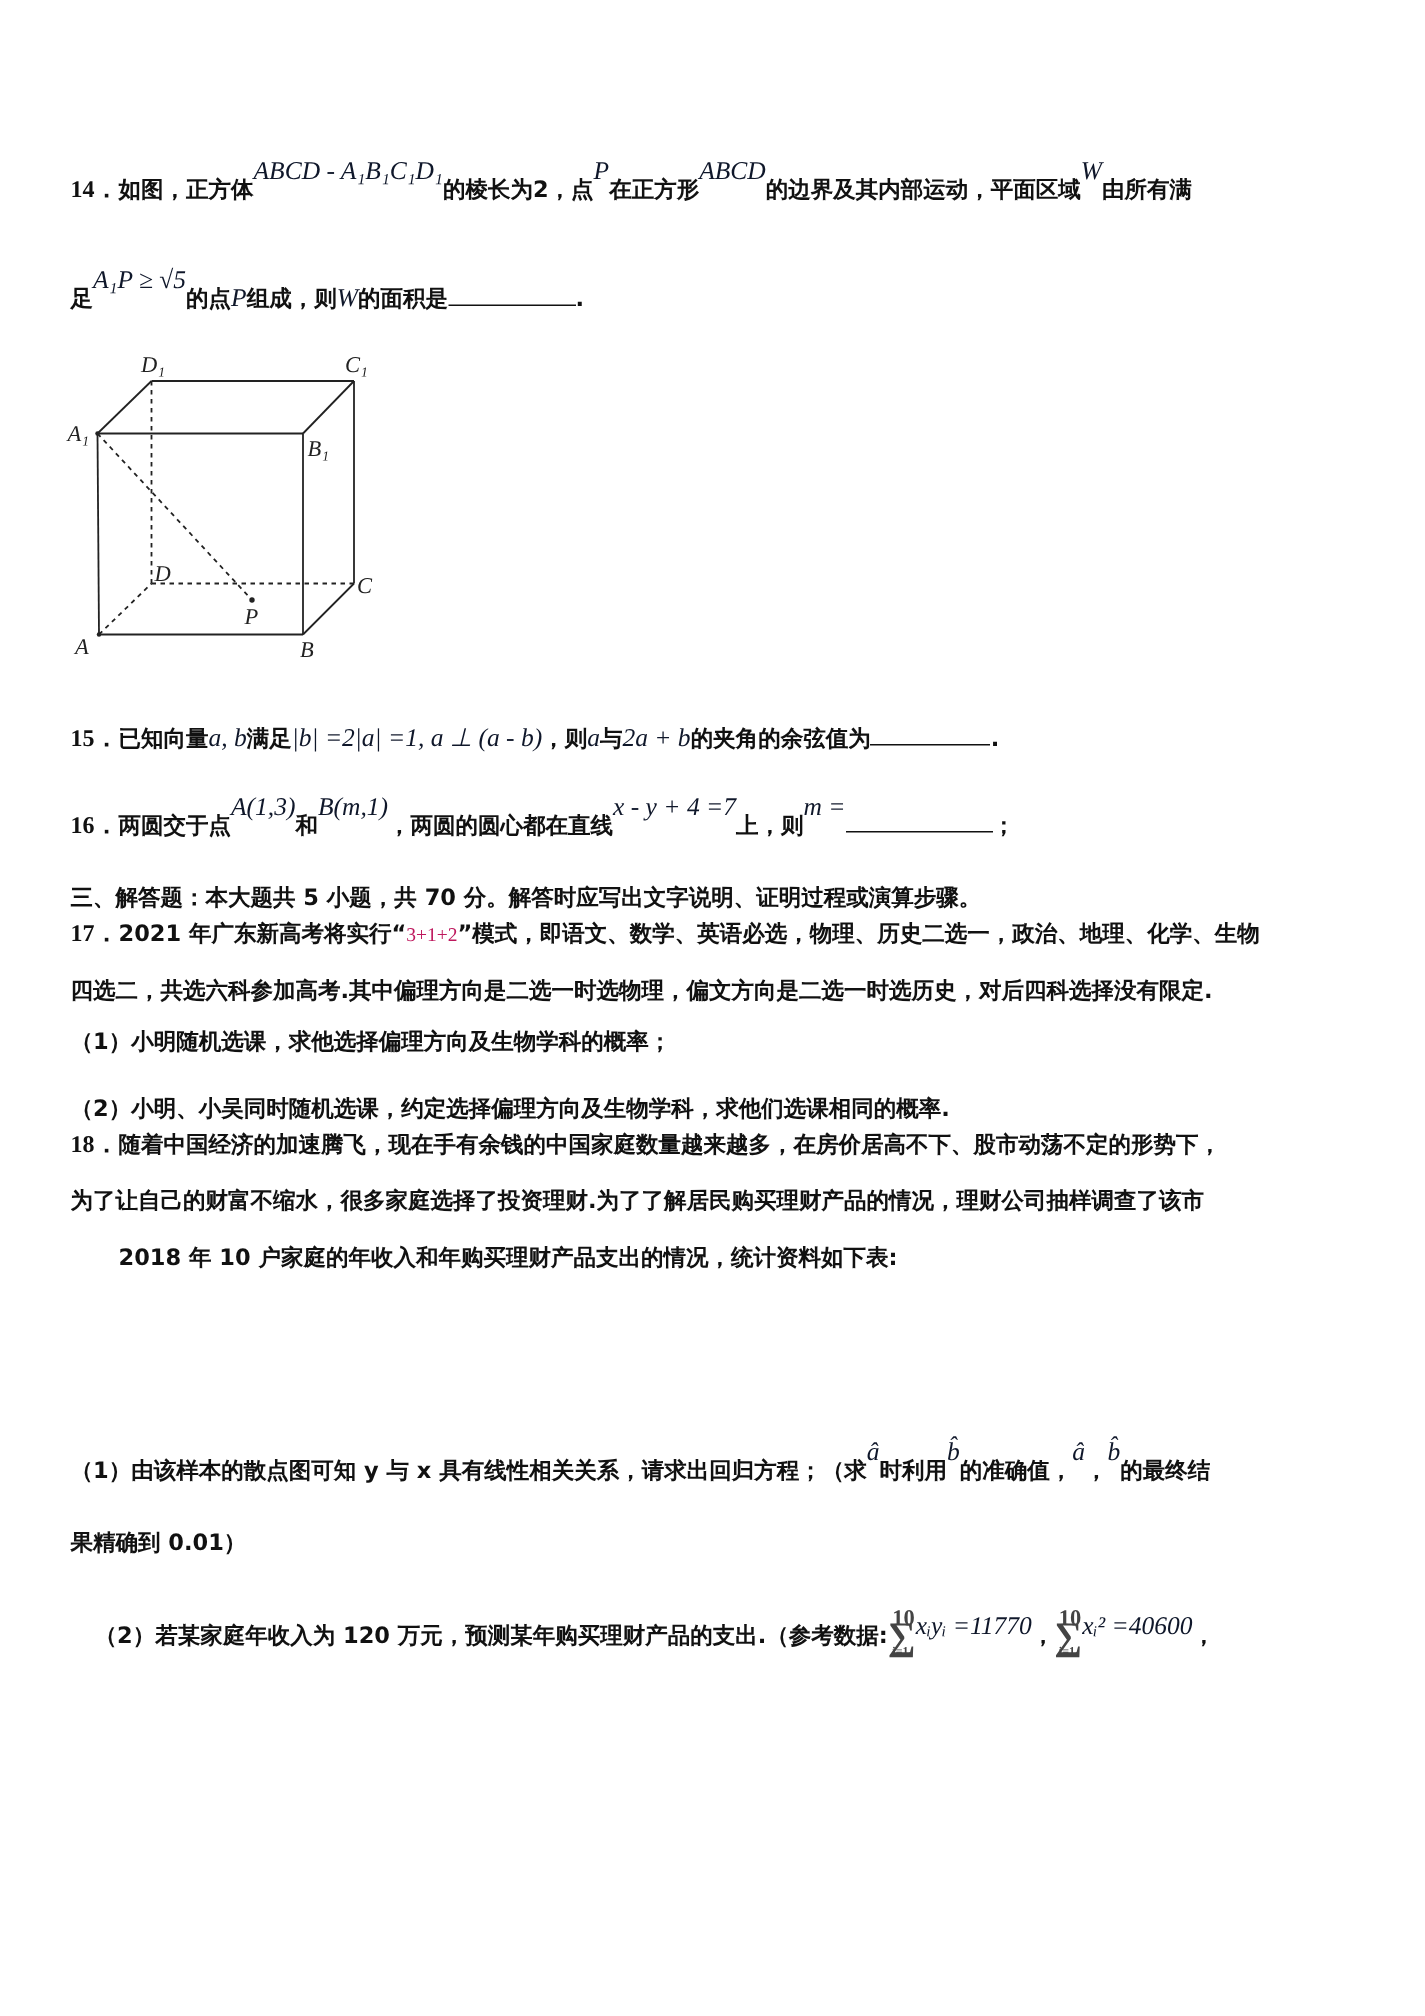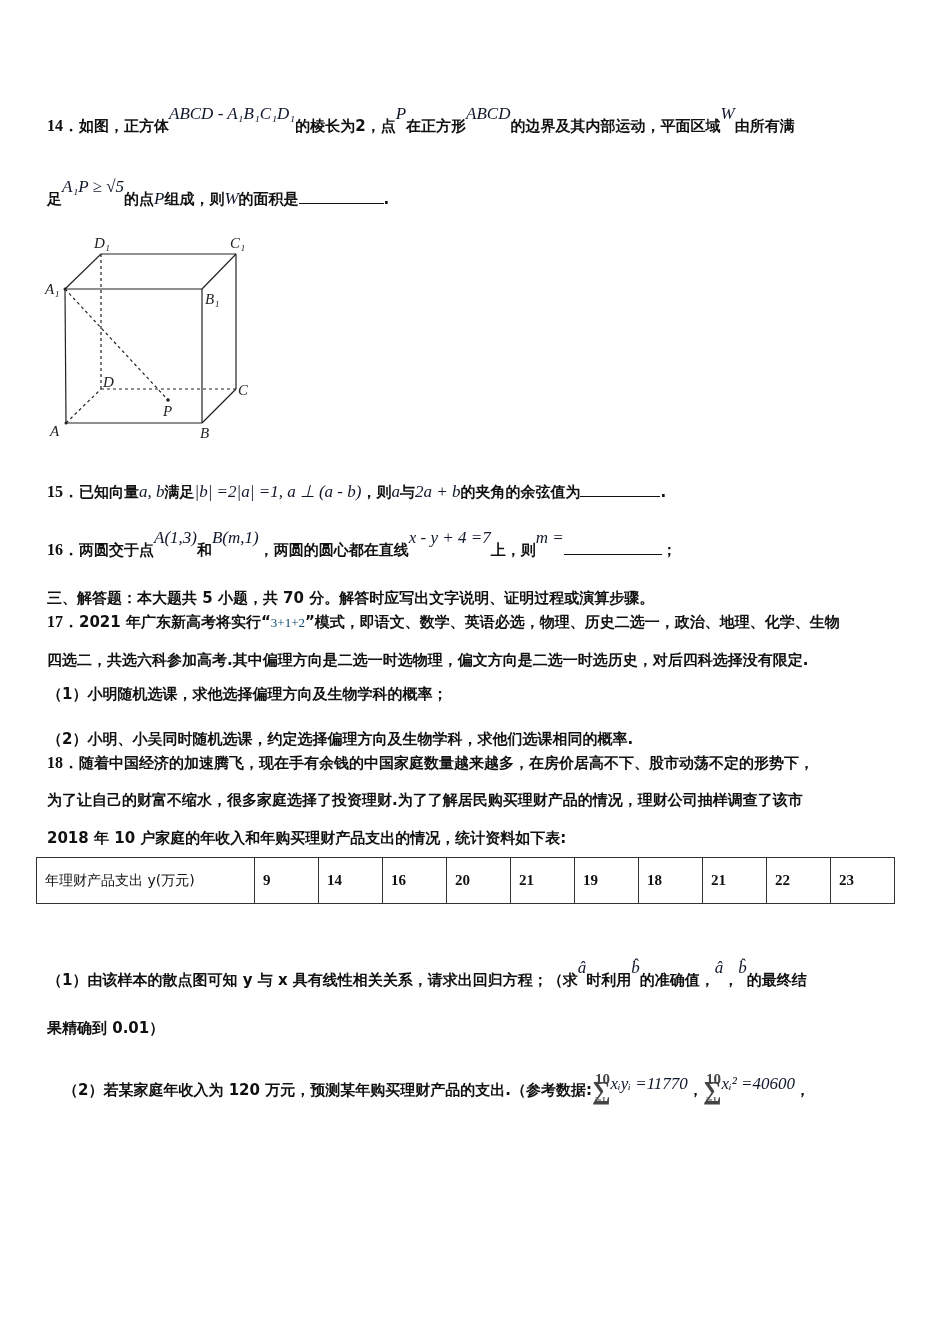--- a/index.html
+++ b/index.html
@@ -3,21 +3,21 @@
 <meta charset="utf-8">
 <style>
   html, body { margin:0; padding:0; background:#ffffff; }
   body { width:950px; height:1344px; position:relative; overflow:hidden;
          font-family:"DejaVu Sans", sans-serif; color:#111; font-size:15px; }
   .line { position:absolute; left:47px; white-space:nowrap; font-size:15px; line-height:20px; }
   .b { font-weight:bold; }
   .num { font-family:"Liberation Serif", serif; font-size:16px; }
   .math { font-family:"Liberation Serif", serif; font-style:italic; color:#0f172a; font-size:17px; font-weight:normal; }
   .math-up { position:relative; top:-12px; }
-  .mathn { font-family:"Liberation Serif", serif; color:#0c4a6e; font-size:17px; font-weight:normal; }
+  .mathn { font-family:"Liberation Serif", serif; color:#be185d; font-size:17px; font-weight:normal; }
   .blank { display:inline-block; border-bottom:1.5px solid #111; vertical-align:baseline; height:14px; }
   .figure { position:absolute; left:40px; top:230px; width:230px; height:220px; }
   table.data { position:absolute; left:36px; top:857px; border-collapse:collapse; }
   table.data td { border:1.5px solid #333; height:45px; padding:0 0 0 8px; font-family:"Liberation Serif", serif;
                   font-weight:bold; font-size:15px; vertical-align:middle; }
   table.data td.hdr { width:209px; font-family:"DejaVu Sans", sans-serif; font-weight:normal; font-size:14px; }
   table.data td.val { width:55px; }
   .sum { display:inline-block; position:relative; font-family:"Liberation Serif", serif; color:#444; font-size:26px; vertical-align:middle; }
   .sum .sup { position:absolute; top:-12px; left:3px; font-size:15px;font-family:Liberation Serif, serif; }
   .sum .sub { position:absolute; bottom:-10px; left:3px; font-size:8px; }
@@ -84,37 +84,24 @@
   <span class="num">17．</span><span>2021 年广东新高考将实行“</span><span class="mathn" style="font-size:13px;">3+1+2</span><span>”模式，即语文、数学、英语必选，物理、历史二选一，政治、地理、化学、生物</span>
 </div>
 <div class="line b" style="top:650px;">四选二，共选六科参加高考.其中偏理方向是二选一时选物理，偏文方向是二选一时选历史，对后四科选择没有限定.</div>
 <div class="line b" style="top:684px;">（1）小明随机选课，求他选择偏理方向及生物学科的概率；</div>
 <div class="line b" style="top:718px;margin-top:11px;">（2）小明、小吴同时随机选课，约定选择偏理方向及生物学科，求他们选课相同的概率.</div>
 
 <div class="line b" style="top:753px;">
   <span class="num">18．</span><span>随着中国经济的加速腾飞，现在手有余钱的中国家庭数量越来越多，在房价居高不下、股市动荡不定的形势下，</span>
 </div>
 <div class="line b" style="top:790px;">为了让自己的财富不缩水，很多家庭选择了投资理财.为了了解居民购买理财产品的情况，理财公司抽样调查了该市</div>
-<div class="line b" style="top:828px;">2018 年 10 户家庭的年收入和年购买理财产品支出的情况，统计资料如下表:</div>
+<div class="line b" style="top:828px;margin-left:32px;">2018 年 10 户家庭的年收入和年购买理财产品支出的情况，统计资料如下表:</div>
 
 <table class="data">
   <tbody>
-  <tr>
-    <td class="hdr">年理财产品支出 y(万元)</td>
-    <td class="val">9</td>
-    <td class="val">14</td>
-    <td class="val">16</td>
-    <td class="val">20</td>
-    <td class="val">21</td>
-    <td class="val">19</td>
-    <td class="val">18</td>
-    <td class="val">21</td>
-    <td class="val">22</td>
-    <td class="val">23</td>
-  </tr>
 </tbody>
   </table>
 
 <div class="line b" style="top:970px;">
   <span>（1）由该样本的散点图可知 y 与 x 具有线性相关关系，请求出回归方程；（求</span><span class="math math-up">â</span><span>时利用</span><span class="math math-up">b̂</span><span>的准确值，</span><span class="math math-up">â</span><span>，</span><span class="math math-up">b̂</span><span>的最终结</span>
 </div>
 <div class="line b" style="top:1018px;">果精确到 0.01）</div>
 
 <div class="line b" style="top:1080px;margin-left:16px;">
   <span>（2）若某家庭年收入为 120 万元，预测某年购买理财产品的支出.（参考数据:</span><span class="sum">∑<span class="sup">10</span><span class="sub">i=1</span></span><span class="math" style="position:relative;top:-6px;">xᵢyᵢ =11770</span><span>，</span><span class="sum">∑<span class="sup">10</span><span class="sub">i=1</span></span><span class="math" style="position:relative;top:-6px;">xᵢ² =40600</span><span>，</span>

